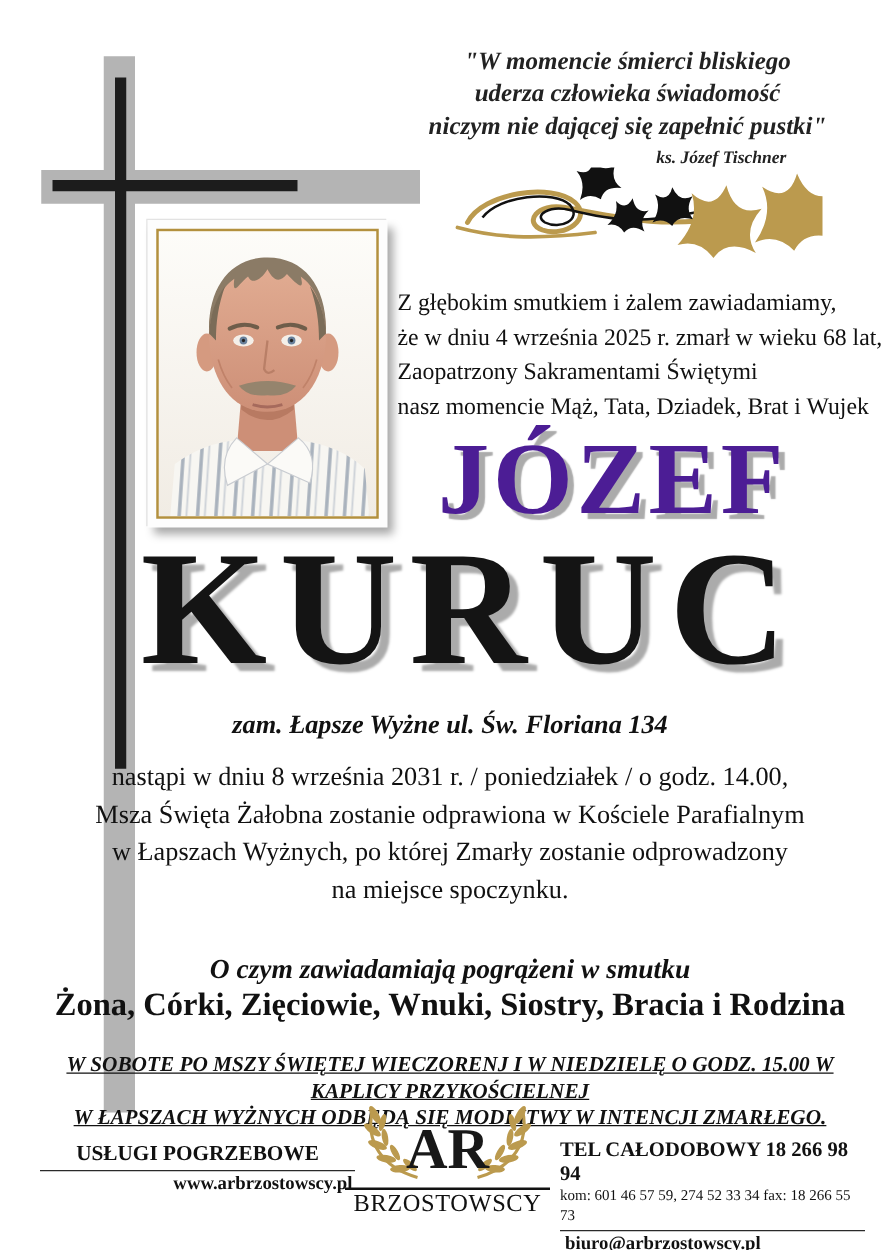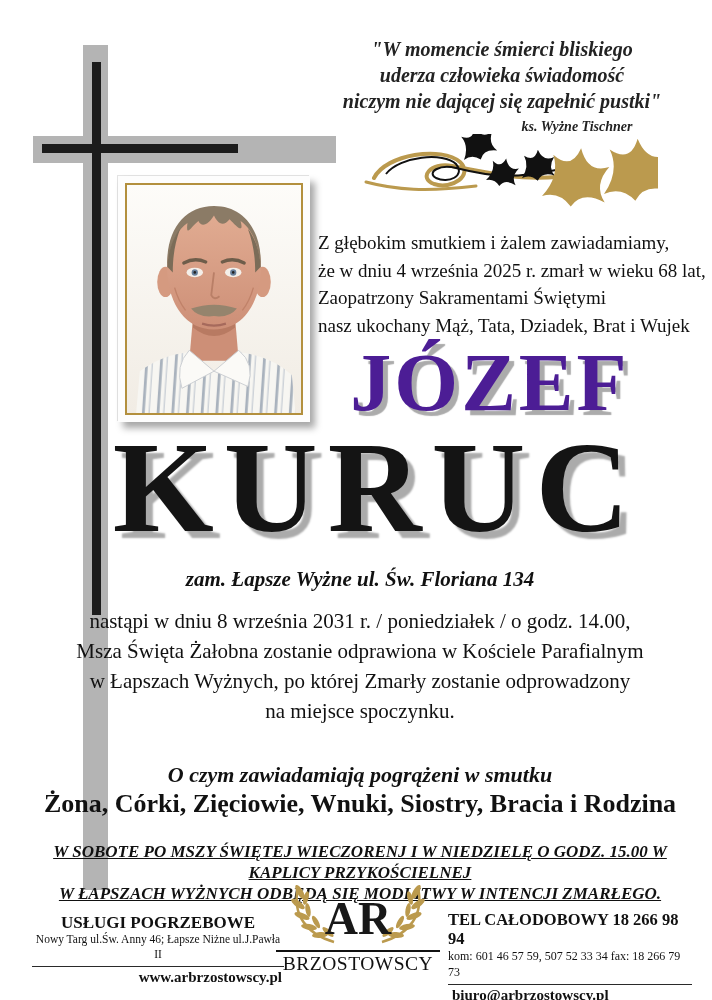--- a/index.html
+++ b/index.html
@@ -80,21 +80,21 @@
     <div class="cross-gray-v"></div>
     <div class="cross-gray-h"></div>
     <div class="cross-black-v"></div>
     <div class="cross-black-h"></div>
   </div>
 
   <div class="quote">
     <div>"W momencie śmierci bliskiego</div>
     <div>uderza człowieka świadomość</div>
     <div>niczym nie dającej się zapełnić pustki"</div>
-    <div class="quote-attr">ks. Wyżne Tischner</div>
+    <div class="quote-attr">ks. Józef Tischner</div>
   </div>
 
   <svg class="ornament" viewBox="0 0 302 74">
     <defs>
       <path id="leaf" d="M0,0 Q8,-10 4,-20 Q13,-13 17,-24 Q21,-12 31,-16 Q24,-7 30,1 Q19,-4 14,4 Q8,-3 0,0 Z"></path>
     </defs>
 
     <path d="M18,44 C30,20 86,12 104,28 C118,41 96,56 78,50 C62,44 74,28 96,32 C150,42 170,48 230,40" fill="none" stroke="#bb9a4e" stroke-width="4" stroke-linecap="round"></path>
     <path d="M10,48 C40,56 70,58 120,52" fill="none" stroke="#bb9a4e" stroke-width="3" stroke-linecap="round"></path>
 
@@ -163,21 +163,21 @@
         <path d="M52,108 Q56,122 64,132" stroke="#c08269" stroke-width="1.5" fill="none"></path>
         <path d="M138,108 Q134,122 126,132" stroke="#c08269" stroke-width="1.5" fill="none"></path>
       </svg>
     </div>
   </div>
 
   <div class="announce">
     <div>Z głębokim smutkiem i żalem zawiadamiamy,</div>
     <div>że w dniu 4 września 2025 r. zmarł w wieku 68 lat,</div>
     <div>Zaopatrzony Sakramentami Świętymi</div>
-    <div>nasz ukochany Mąż, Tata, Dziadek, Brat i Wujek</div>
+    <div>nasz momencie Mąż, Tata, Dziadek, Brat i Wujek</div>
   </div>
 
   <div class="first-name">JÓZEF</div>
   <div class="last-name">KURUC</div>
 
   <div class="residence">zam. Łapsze Wyżne ul. Św. Floriana 134</div>
 
   <div class="funeral">
     <div>nastąpi w dniu 8 września 2031 r. / poniedziałek / o godz. 14.00,</div>
     <div>Msza Święta Żałobna zostanie odprawiona w Kościele Parafialnym</div>
@@ -188,21 +188,20 @@
   <div class="mourn-intro">O czym zawiadamiają pogrążeni w smutku</div>
   <div class="mourn-family">Żona, Córki, Zięciowie, Wnuki, Siostry, Bracia i Rodzina</div>
 
   <div class="prayers">
     <div>W SOBOTE PO MSZY ŚWIĘTEJ WIECZORENJ I W NIEDZIELĘ O GODZ. 15.00 W KAPLICY PRZYKOŚCIELNEJ</div>
     <div>W ŁAPSZACH WYŻNYCH ODBĘDĄ SIĘ MODLITWY  W INTENCJI ZMARŁEGO.</div>
   </div>
 
   <div class="f-left">
     <div class="f-title">USŁUGI POGRZEBOWE</div>
-    <div class="f-addr">Nowy Targ ul.Św. Anny 46; Łapsze Niżne ul.J.Pawła  II</div>
     <div class="f-rule"></div>
     <div class="f-web">www.arbrzostowscy.pl</div>
   </div>
 
   <div class="f-logo">
     <svg width="164" height="70" viewBox="0 0 164 70">
       <g stroke="#bb9a4e" fill="#bb9a4e">
 
         <path d="M58,62 C30,54 16,34 22,8" fill="none" stroke-width="2.5"></path>
         <g stroke="none">
@@ -231,18 +230,18 @@
         </g>
       </g>
       <text x="82" y="54" text-anchor="middle" font-family="Liberation Serif, serif" font-size="46" font-weight="bold" fill="#181818">AR</text>
     </svg>
     <div class="logo-rule"></div>
     <div class="logo-name">BRZOSTOWSCY</div>
   </div>
 
   <div class="f-right">
     <div class="f-phone">TEL CAŁODOBOWY 18 266 98 94</div>
-    <div class="f-kom">kom: 601 46 57 59, 507 52 33 34 fax: 18 266 79 73</div>
+    <div class="f-kom">kom: 601 46 57 59, 274 52 33 34 fax: 18 266 55 73</div>
     <div class="f-rule"></div>
     <div class="f-mail">biuro@arbrzostowscy.pl</div>
   </div>
 
 </div>
 
 </body></html>

